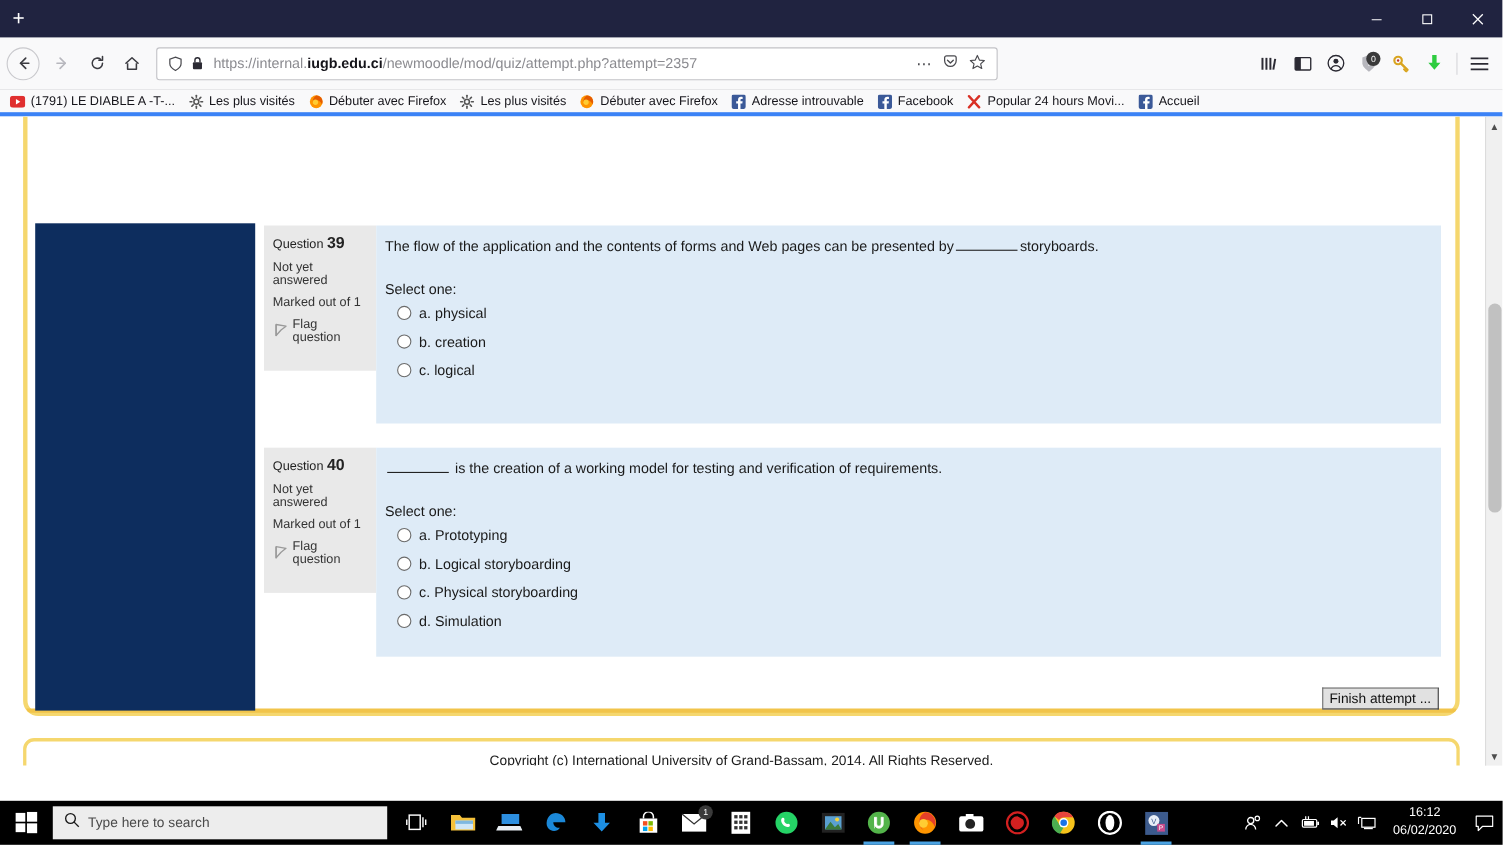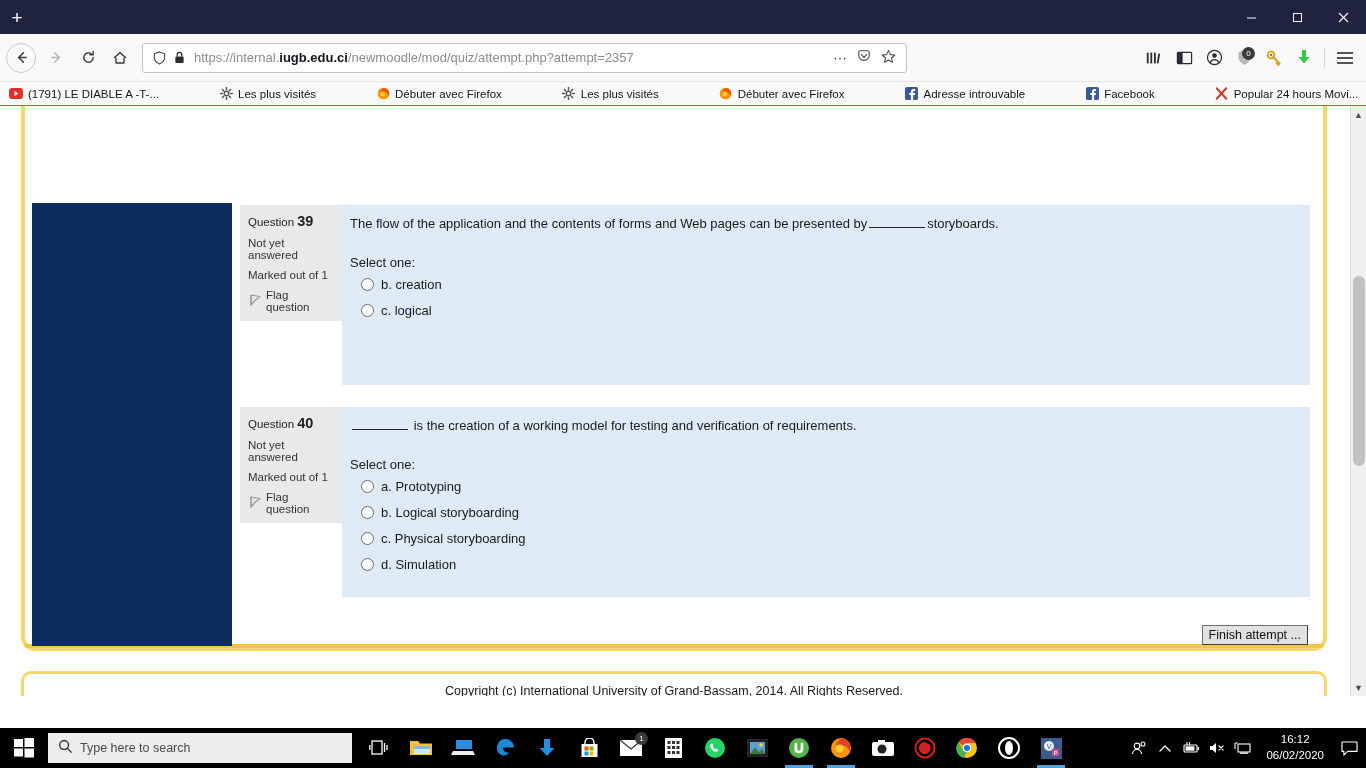--- a/index.html
+++ b/index.html
@@ -101,23 +101,22 @@
     display: flex; align-items: center; justify-content: center;
     position: relative; color: #2b2a33;
   }
   .tb-sep { width: 1px; height: 20px; background: #d6d6da; margin: 0 5px; }
 
   
   .bookmarks {
     height: 24px; background: #f9f9fa;
     display: flex; align-items: center;
     padding: 0 4px;
-    border-bottom: 1px solid #3b82f6;
+    border-bottom: 4px solid #3b82f6;
     overflow: hidden;
-    gap: 48px;
   }
   .bm {
     display: flex; align-items: center;
     padding: 2px 5px; margin-right: 2px;
     font-size: 11.5px; color: #15141a;
     white-space: nowrap; flex: none;
   }
   .bm-ico {
     width: 14px; height: 14px; margin-right: 5px;
     flex: none; display: flex; align-items: center; justify-content: center;
@@ -157,21 +156,21 @@
     width: 200px; height: 443px;
     background: #0d2d5e;
   }
 
   
   .qwrap { position: absolute; left: 240px; top: 99px; width: 1070px; }
   .qblock { display: flex; margin-bottom: 22px; }
   .qinfo {
     width: 102px; flex: none;
     background: #e9e9e9;
-    padding: 8px 10px 8px 8px;
+    padding: 8px 10px 24px 8px;
     align-self: flex-start;
   }
   .qinfo-title { font-size: 11.5px; color: #222; margin-bottom: 8px; }
   .qinfo-title b { font-size: 14.5px; font-weight: 700; }
   .qinfo-line { font-size: 11.5px; color: #333; margin-bottom: 8px; }
   .qflag { display: flex; align-items: center; font-size: 11.5px; color: #333; }
   .qflag-ico { width: 16px; flex: none; margin-right: 2px; }
 
   .qcontent {
     flex: 1;
@@ -557,20 +556,24 @@
             <span>Flag question</span>
           </div>
         </div>
         <div class="qcontent">
           <div class="qtext">
             <span>The flow of the application and the contents of forms and Web pages can be presented by</span><span class="blank"></span><span>storyboards.</span>
           </div>
           <div class="qselect">Select one:</div>
           <div class="qopt">
             <span class="radio"></span>
+            <span class="qopt-label">a. physical</span>
+          </div>
+          <div class="qopt">
+            <span class="radio"></span>
             <span class="qopt-label">b. creation</span>
           </div>
           <div class="qopt">
             <span class="radio"></span>
             <span class="qopt-label">c. logical</span>
           </div>
         </div>
       </div>
 
       <div class="qblock">

